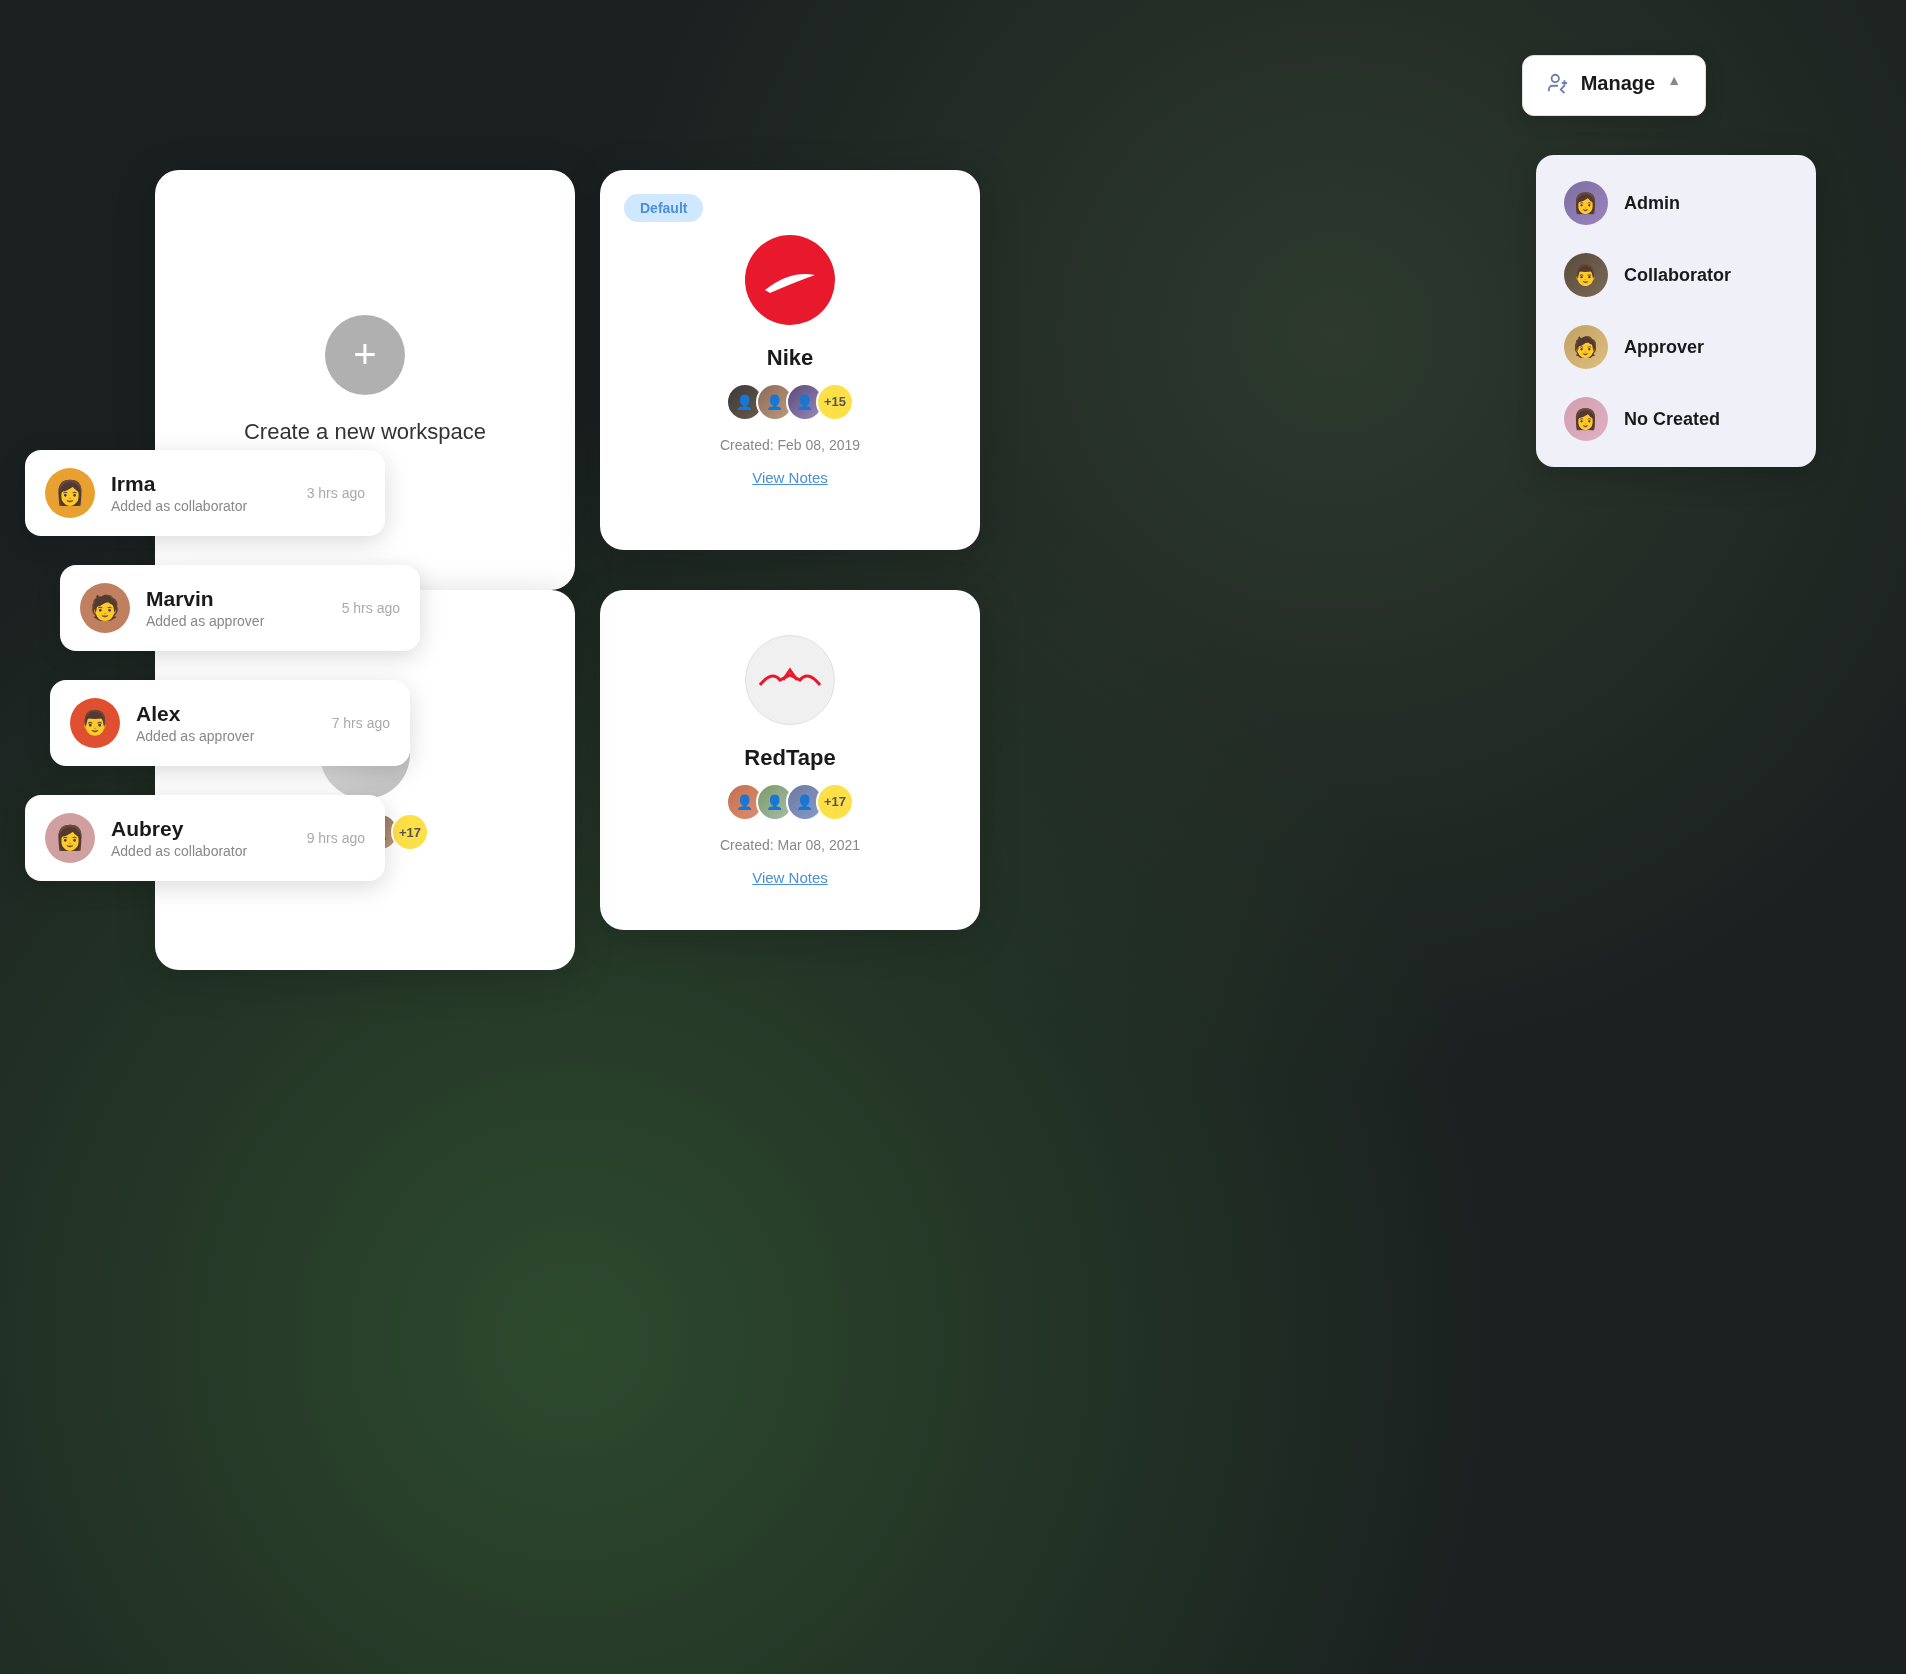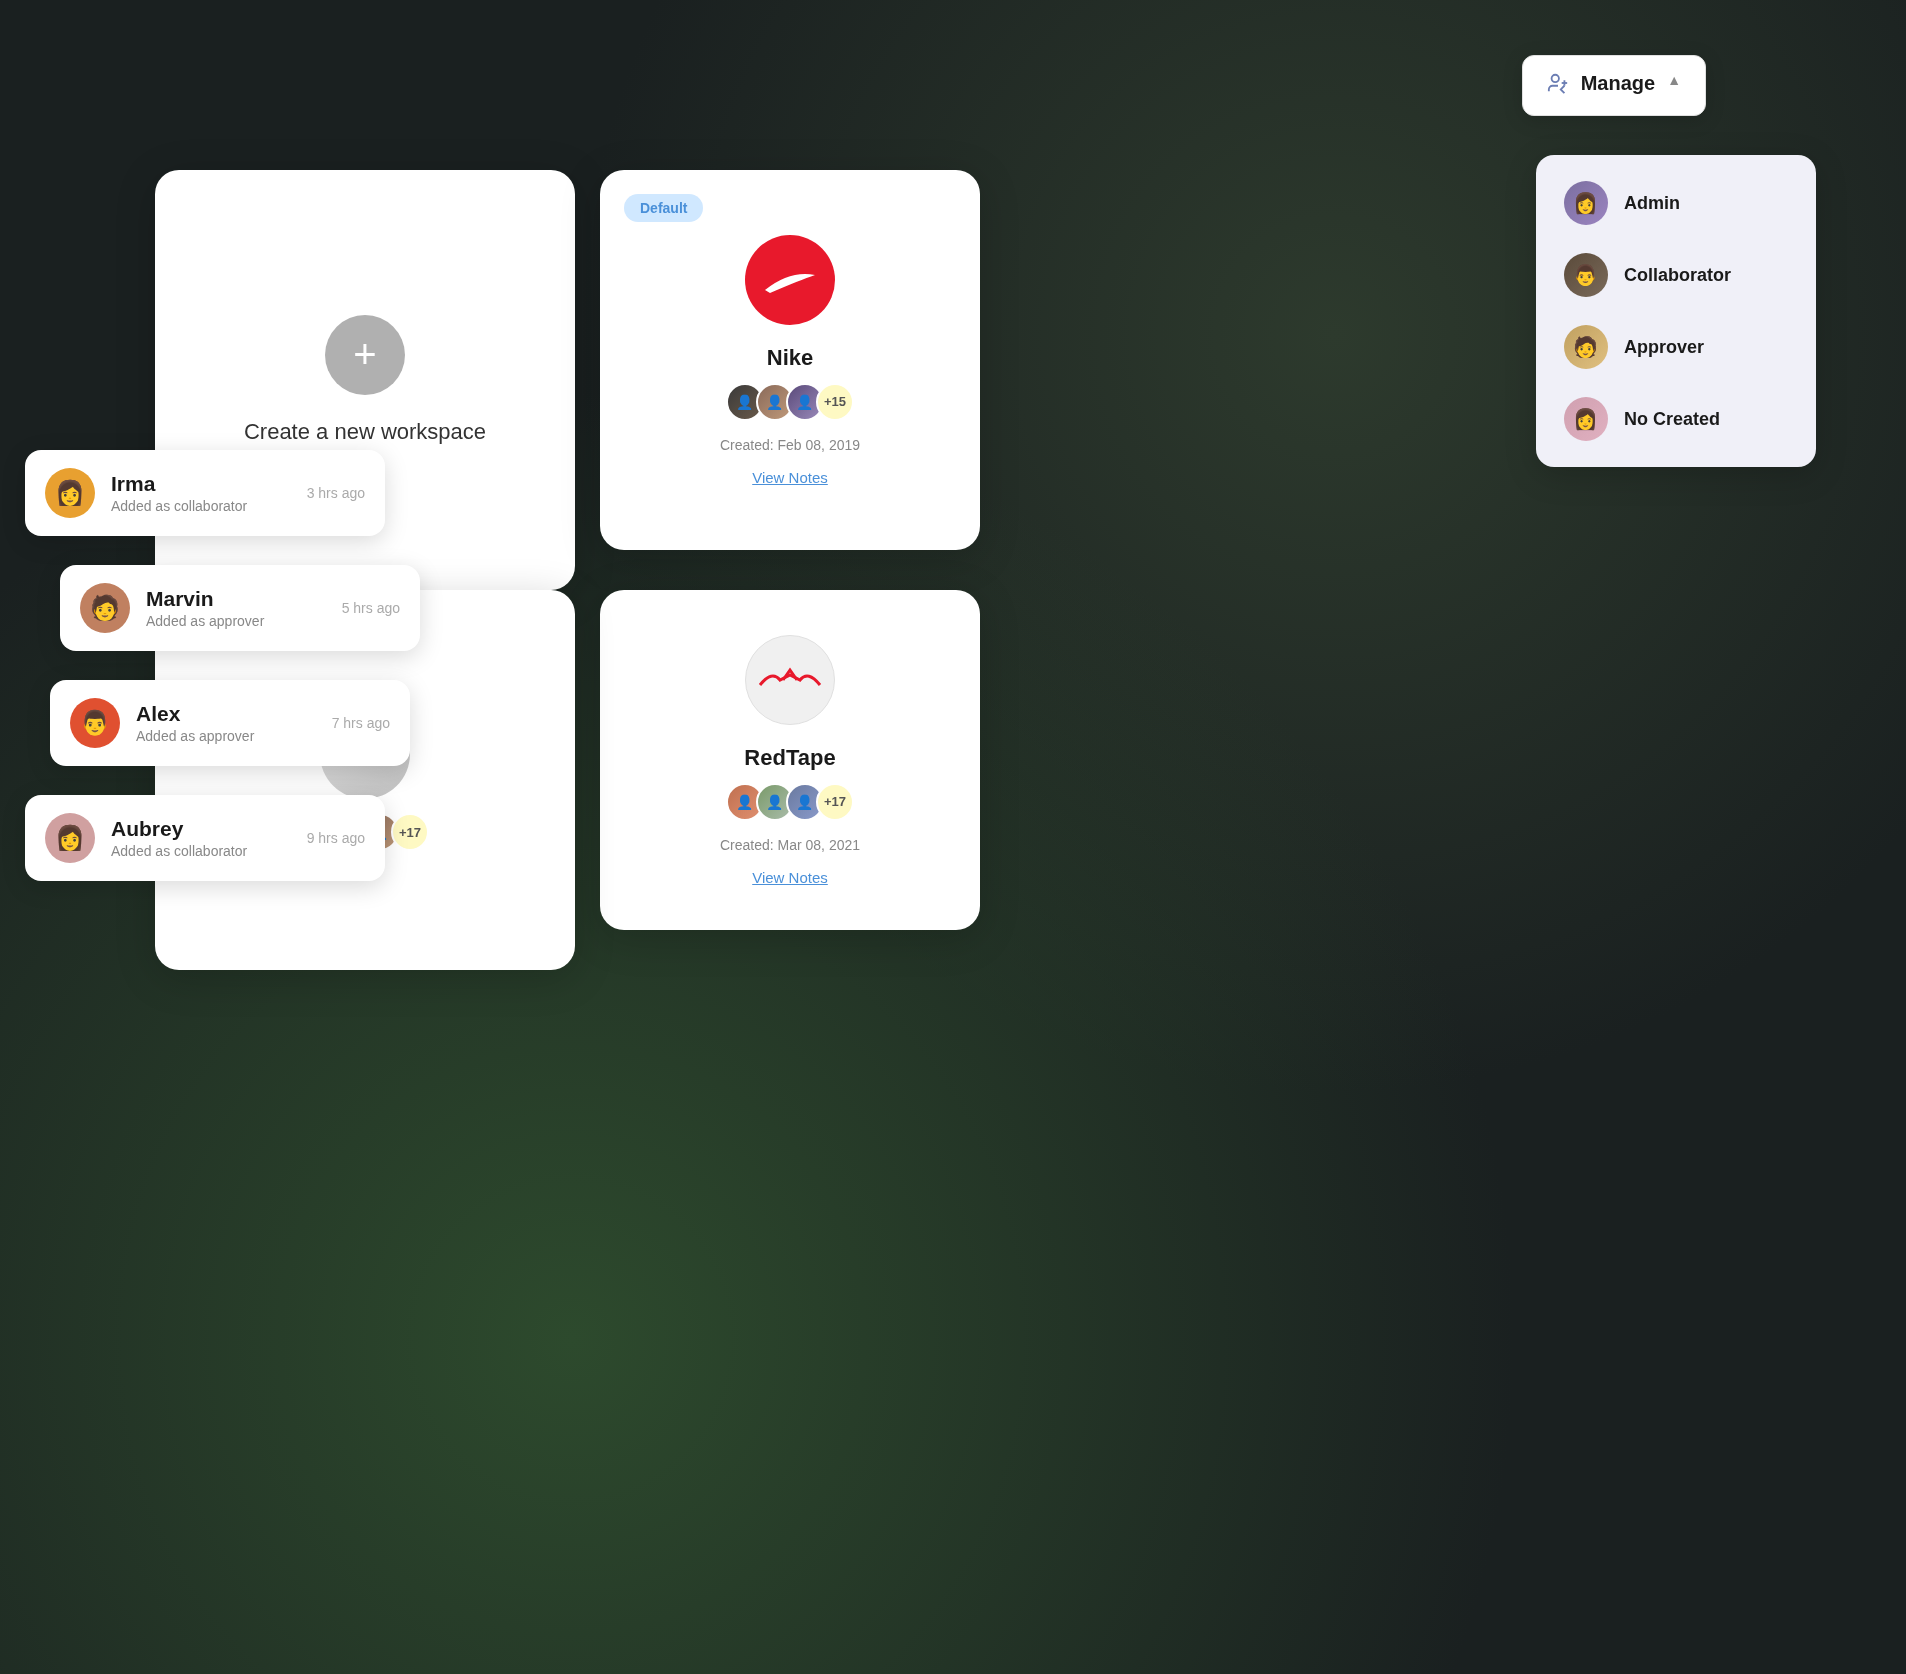--- a/index.html
+++ b/index.html
@@ -216,21 +216,21 @@
       justify-content: center;
       font-size: 14px;
     }
     .member-avatar:first-child { margin-left: 0; }
     .member-count {
       width: 38px;
       height: 38px;
       border-radius: 50%;
       border: 2px solid white;
       margin-left: -8px;
-      background: #fef9c3;
+      background: #fde047;
       display: flex;
       align-items: center;
       justify-content: center;
       font-size: 13px;
       font-weight: 600;
       color: #555;
     }
     .created-date {
       font-size: 14px;
       color: #888;

